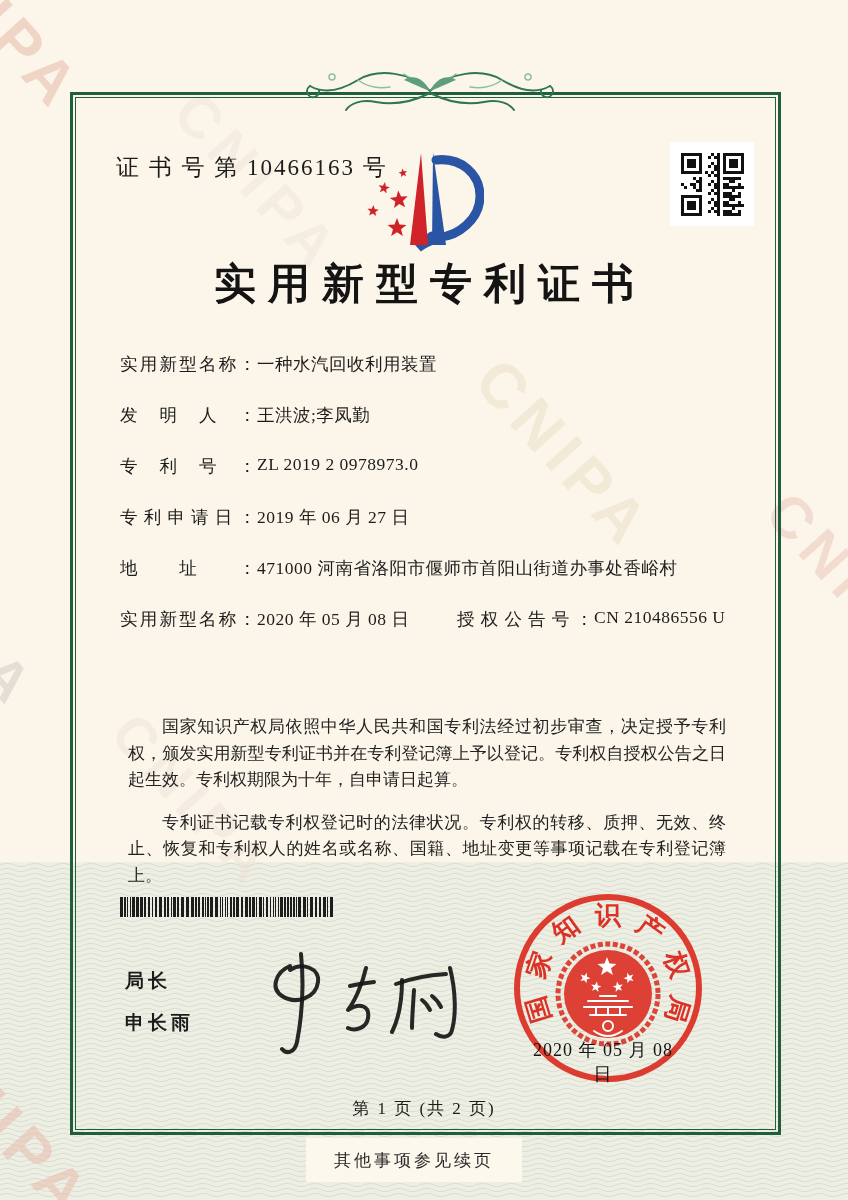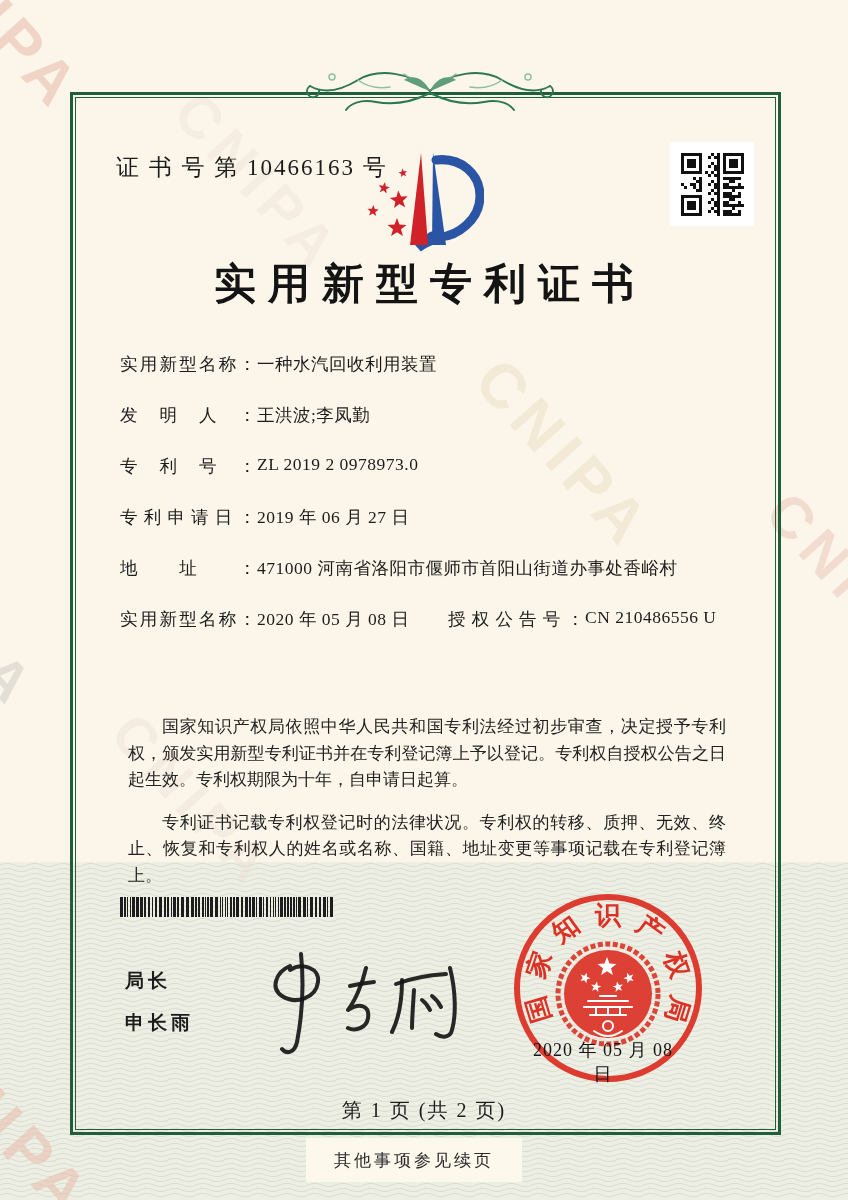--- a/index.html
+++ b/index.html
@@ -35,41 +35,41 @@
   .qr{position:absolute;left:670px;top:142px;width:84px;height:84px;background:#fff;z-index:3;
       display:flex;align-items:center;justify-content:center}
 
   .title{position:absolute;left:0;top:256px;width:848px;text-align:center;z-index:3;
          font-size:42px;font-weight:700;letter-spacing:12px;text-indent:12px;color:#141414}
 
   .fields{position:absolute;left:120px;top:352px;width:600px;font-size:17.5px;z-index:3}
   .frow{position:relative;height:28px;margin-bottom:23px;white-space:nowrap}
   .flabel{display:inline-block;width:136px;text-align:justify;text-align-last:justify;vertical-align:top}
   .fvalue{margin-left:1px;letter-spacing:.5px}
-  .grant-group{position:absolute;left:328px;top:0}
+  .grant-group{position:absolute;left:337px;top:0}
 
   .paras{position:absolute;left:112px;top:698px;width:630px;z-index:3;
          font-size:17px;line-height:26.5px;text-align:justify;color:#222}
   .paras p{margin:16px;text-indent:2em}
 
   .barcode{position:absolute;left:120px;top:897px;width:218px;height:20px;z-index:3}
   .barcode rect{fill:#1d1d1d}
 
   .sig-title{position:absolute;left:125px;top:968px;z-index:3;font-size:19px;font-weight:600;
              letter-spacing:4px;font-family:"Liberation Sans","DejaVu Sans",sans-serif}
   .sig-name{position:absolute;left:125px;top:1010px;z-index:3;font-size:19px;font-weight:600;
             letter-spacing:4px;font-family:"Liberation Sans","DejaVu Sans",sans-serif}
   .sig-script{position:absolute;left:248px;top:948px;width:224px;height:112px;z-index:3}
   .sig-script path{stroke:#161616;stroke-width:4;fill:none;stroke-linecap:round;stroke-linejoin:round;opacity:.92}
 
   .seal{position:absolute;left:510px;top:888px;width:196px;height:204px;z-index:4}
   .seal-date{position:absolute;left:528px;top:1038px;width:150px;z-index:5;text-align:center;
              font-size:18px;letter-spacing:1px;color:#141414}
 
-  .page-num{position:absolute;left:0;top:1097px;width:848px;text-align:center;font-size:20px;
+  .page-num{position:absolute;left:0;top:1097px;width:848px;text-align:center;font-size:17px;
             letter-spacing:2px;z-index:3}
   .note-box{position:absolute;left:306px;top:1138px;width:216px;height:44px;background:#fcf8ec;z-index:3;
             display:flex;align-items:center;justify-content:center;font-size:17px;letter-spacing:3px;color:#2a2a2a}
 </style>
 </head>
 <body>
 
 <div class="guilloche">
   <svg id="waves" class="waves" width="848" height="338" viewBox="0 0 848 338" aria-hidden="true">
       <path d="M0 3q7 -3.2 14 0q7 3.2 14 0q7 -3.2 14 0q7 3.2 14 0q7 -3.2 14 0q7 3.2 14 0q7 -3.2 14 0q7 3.2 14 0q7 -3.2 14 0q7 3.2 14 0q7 -3.2 14 0q7 3.2 14 0q7 -3.2 14 0q7 3.2 14 0q7 -3.2 14 0q7 3.2 14 0q7 -3.2 14 0q7 3.2 14 0q7 -3.2 14 0q7 3.2 14 0q7 -3.2 14 0q7 3.2 14 0q7 -3.2 14 0q7 3.2 14 0q7 -3.2 14 0q7 3.2 14 0q7 -3.2 14 0q7 3.2 14 0q7 -3.2 14 0q7 3.2 14 0q7 -3.2 14 0q7 3.2 14 0q7 -3.2 14 0q7 3.2 14 0q7 -3.2 14 0q7 3.2 14 0q7 -3.2 14 0q7 3.2 14 0q7 -3.2 14 0q7 3.2 14 0q7 -3.2 14 0q7 3.2 14 0q7 -3.2 14 0q7 3.2 14 0q7 -3.2 14 0q7 3.2 14 0q7 -3.2 14 0q7 3.2 14 0q7 -3.2 14 0q7 3.2 14 0q7 -3.2 14 0q7 3.2 14 0q7 -3.2 14 0q7 3.2 14 0q7 -3.2 14 0q7 3.2 14 0q7 -3.2 14 0q7 3.2 14 0q7 -3.2 14 0q7 3.2 14 0q7 -3.2 14 0q7 3.2 14 0"></path>

